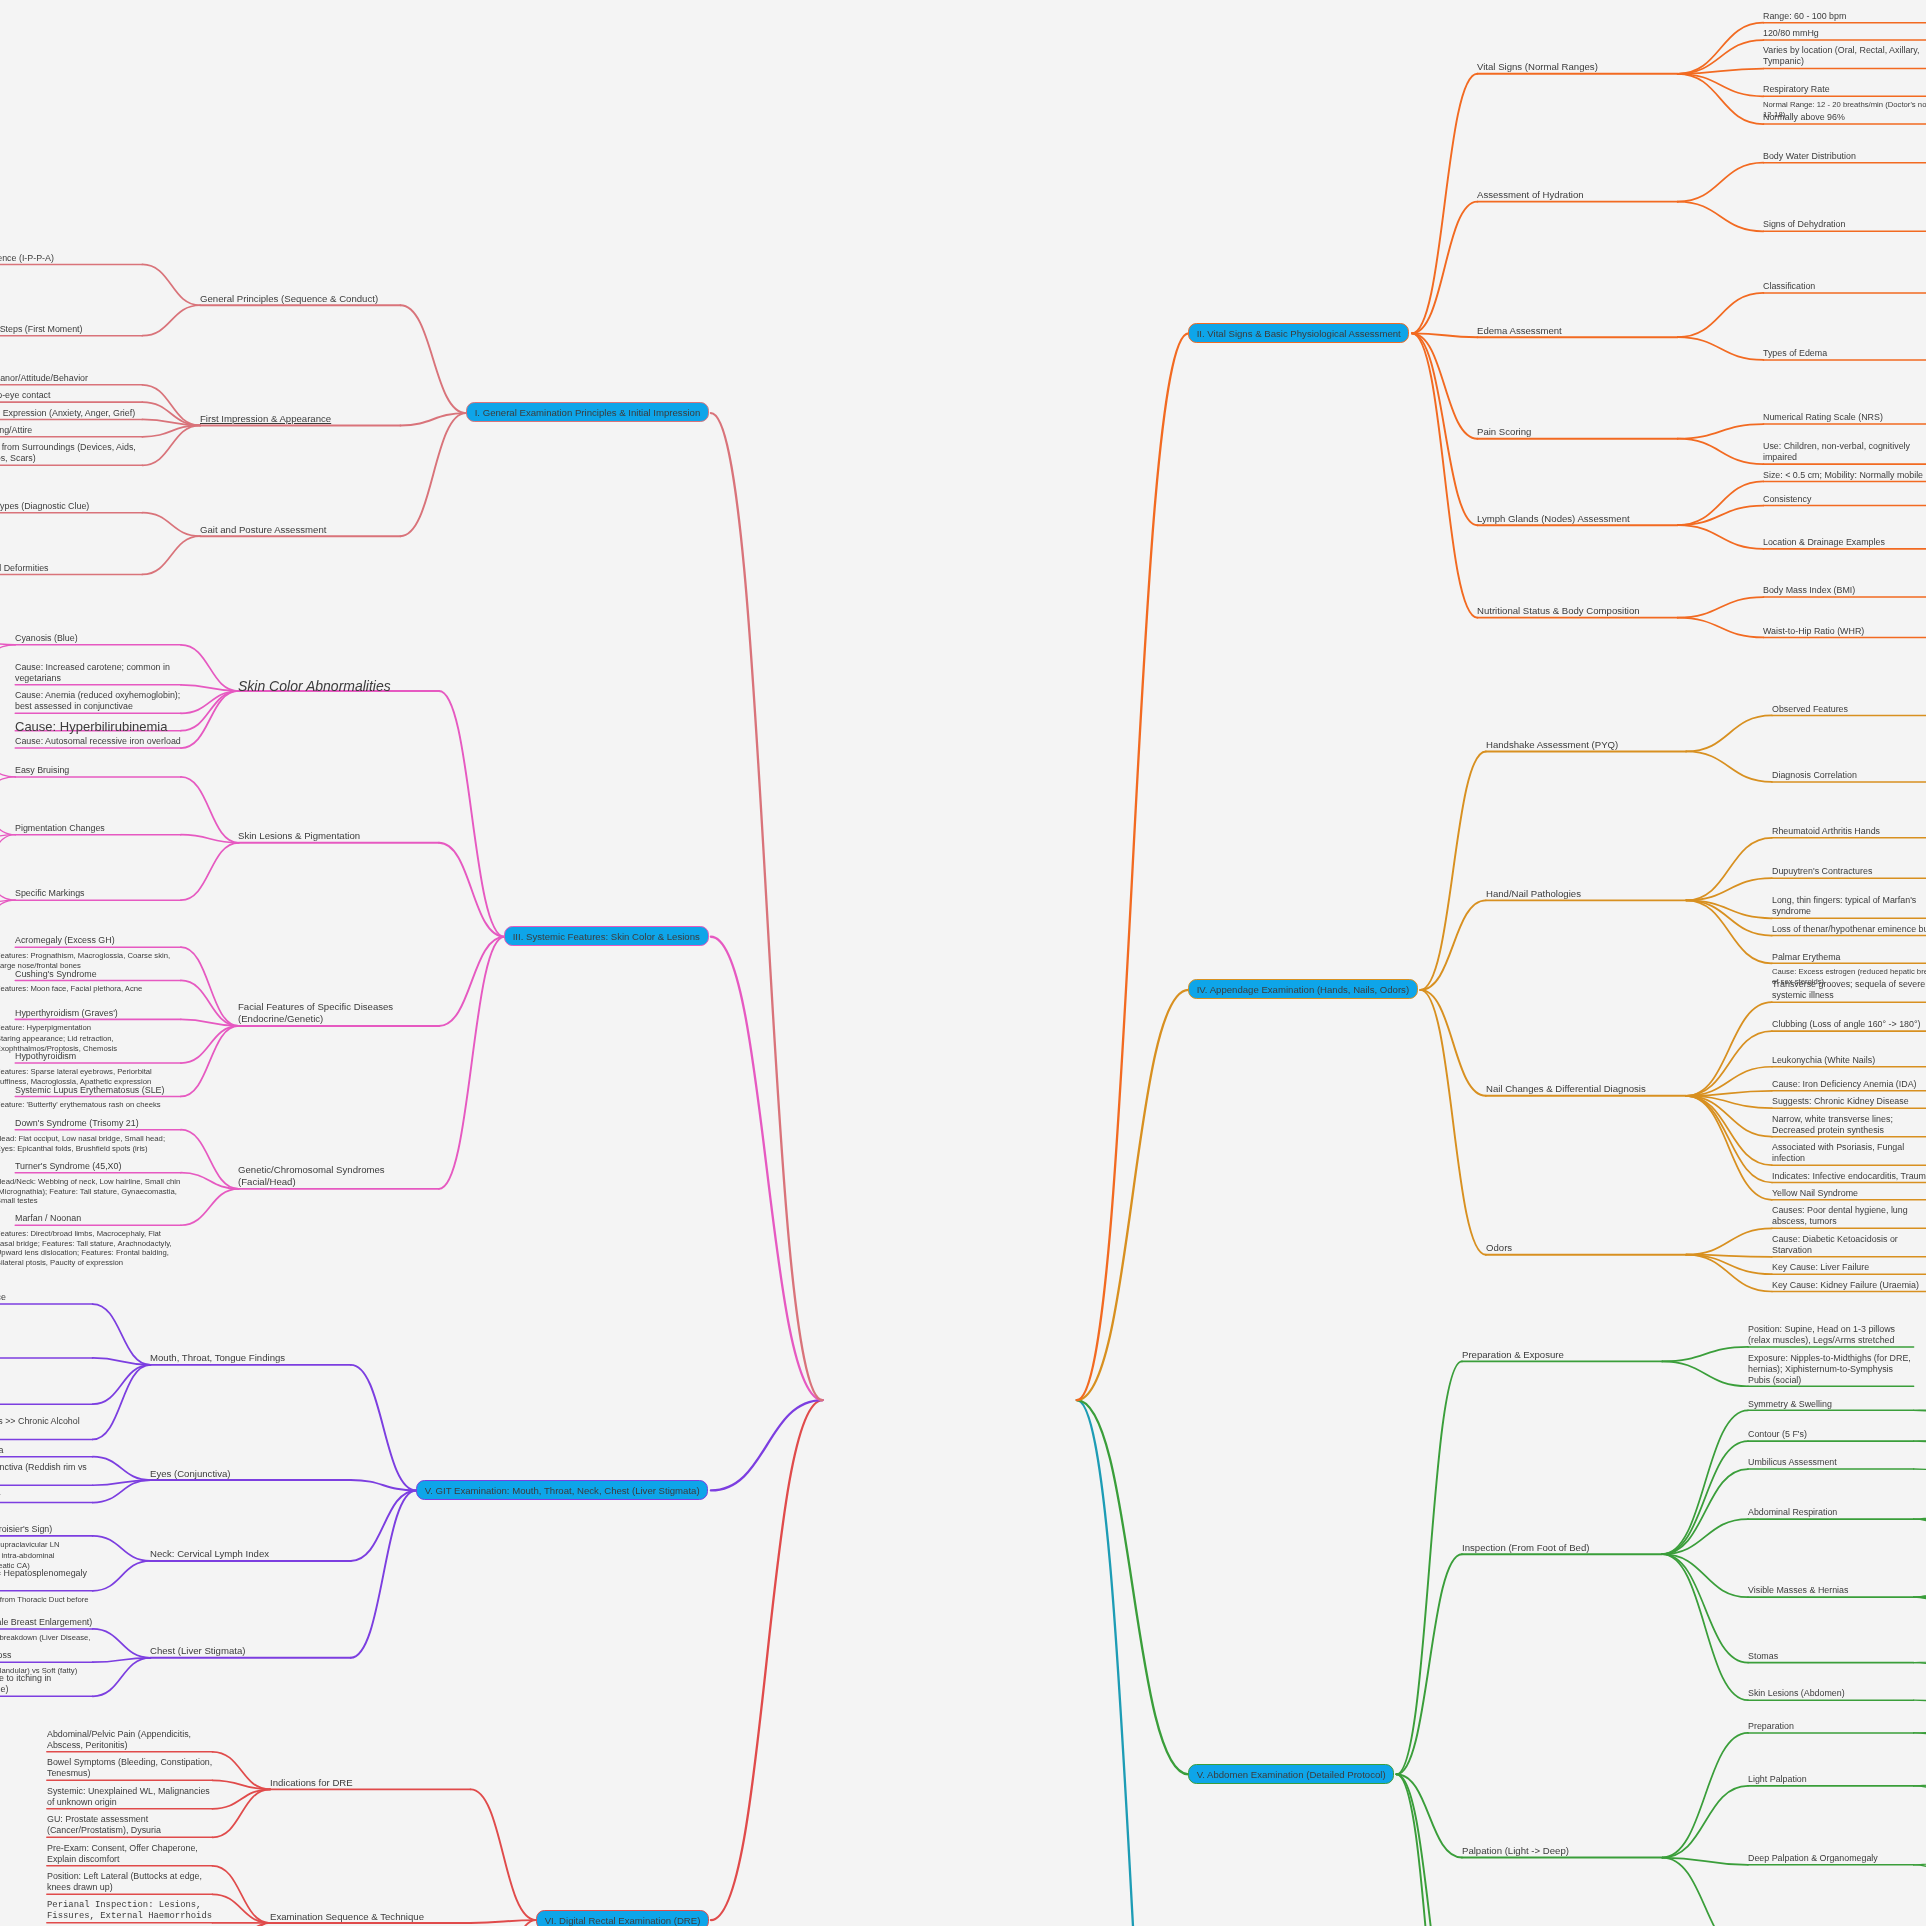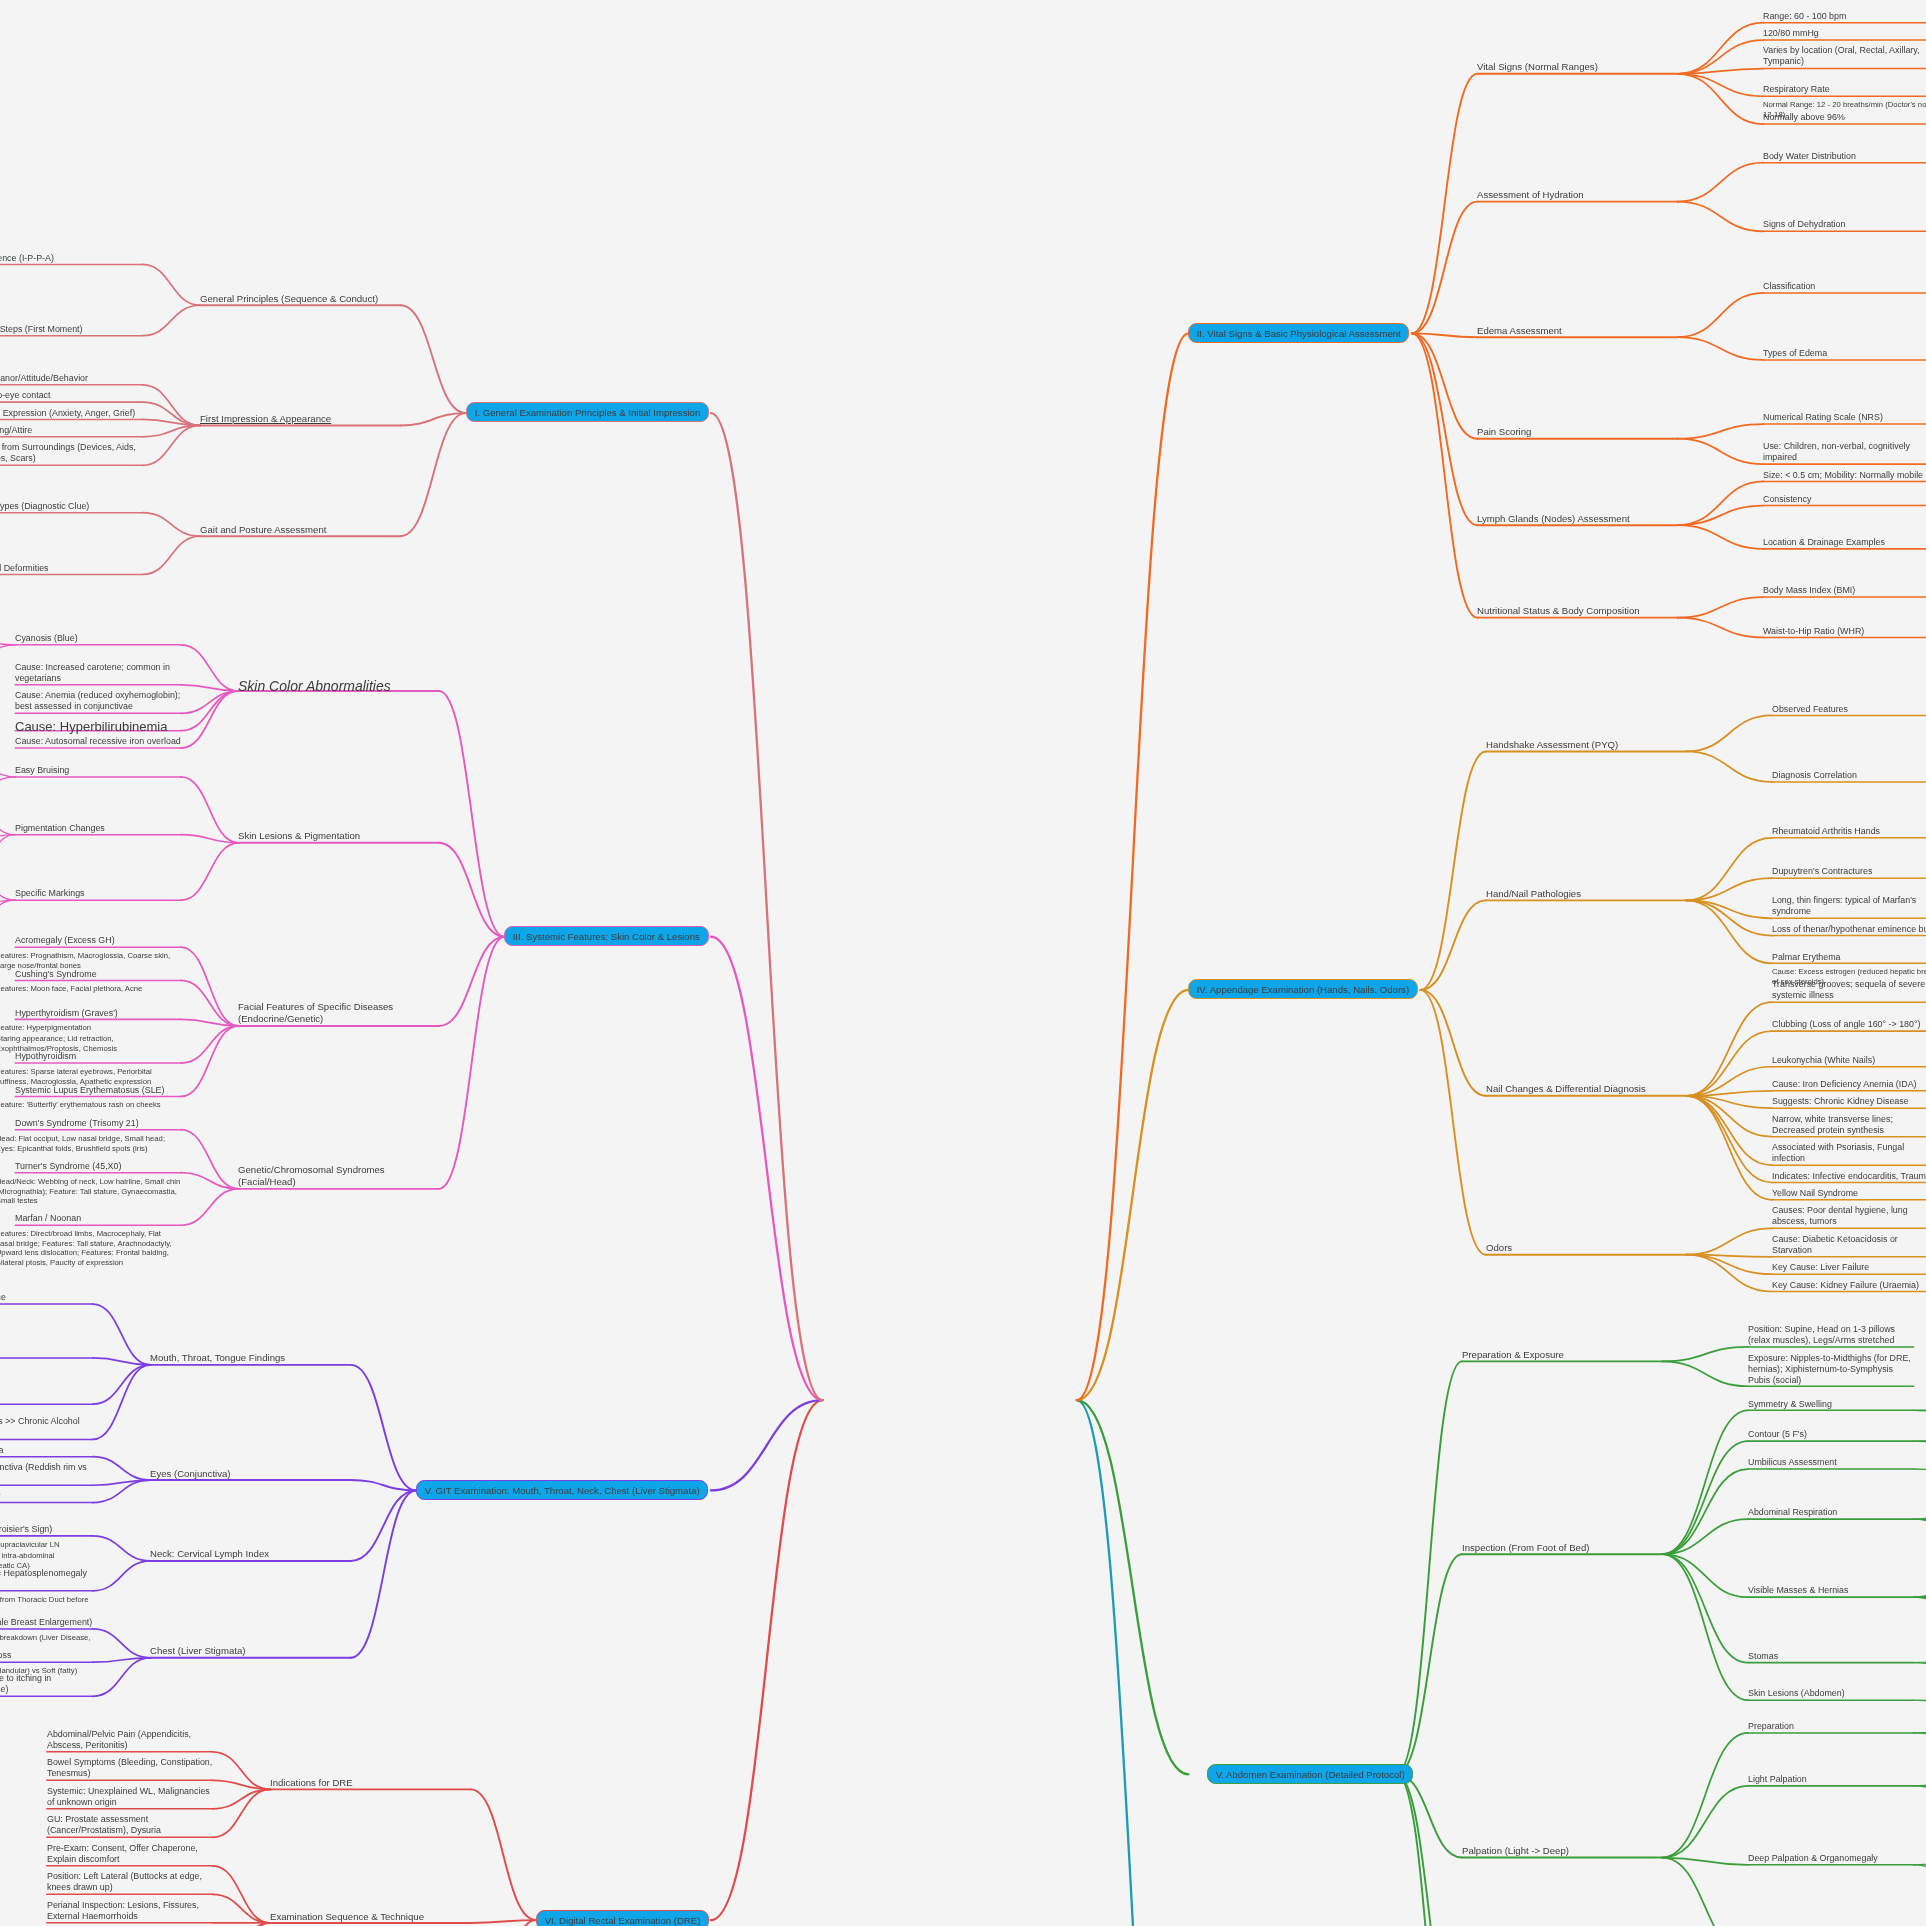--- a/index.html
+++ b/index.html
@@ -637,21 +637,21 @@
     <div class="node lvl2 wrap" style="width: 166px; font-size: 8.9px; left: 1772px; top: 1096px;">Suggests: Chronic Kidney Disease</div>
     <div class="node lvl2 wrap" style="width: 166px; font-size: 8.9px; left: 1772px; top: 1114px;">Narrow, white transverse lines; Decreased protein synthesis</div>
     <div class="node lvl2 wrap" style="width: 166px; font-size: 8.9px; left: 1772px; top: 1142px;">Associated with Psoriasis, Fungal infection</div>
     <div class="node lvl2 wrap" style="width: 166px; font-size: 8.9px; left: 1772px; top: 1171px;">Indicates: Infective endocarditis, Trauma</div>
     <div class="node lvl2 wrap" style="width: 166px; font-size: 8.9px; left: 1772px; top: 1188px;">Yellow Nail Syndrome</div>
     <div class="node lvl1 wrap" style="width: 200px; font-size: 9.6px; left: 1486px; top: 1242px;">Odors</div>
     <div class="node lvl2 wrap" style="width: 166px; font-size: 8.9px; left: 1772px; top: 1205px;">Causes: Poor dental hygiene, lung abscess, tumors</div>
     <div class="node lvl2 wrap" style="width: 166px; font-size: 8.9px; left: 1772px; top: 1234px;">Cause: Diabetic Ketoacidosis or Starvation</div>
     <div class="node lvl2 wrap" style="width: 166px; font-size: 8.9px; left: 1772px; top: 1262px;">Key Cause: Liver Failure</div>
     <div class="node lvl2 wrap" style="width: 166px; font-size: 8.9px; left: 1772px; top: 1280px;">Key Cause: Kidney Failure (Uraemia)</div>
-    <div class="cap" style="border-color: rgb(58, 158, 58); left: 1188px; top: 1764px; margin-left: 19px;">V. Abdomen Examination (Detailed Protocol)</div>
+    <div class="cap" style="border-color: rgb(58, 158, 58); left: 1188px; top: 1764px;">V. Abdomen Examination (Detailed Protocol)</div>
     <div class="node lvl1 wrap" style="width: 200px; font-size: 9.6px; left: 1462px; top: 1349px;">Preparation &amp; Exposure</div>
     <div class="node lvl2 wrap" style="width: 166px; font-size: 8.9px; left: 1748px; top: 1324px;">Position: Supine, Head on 1-3 pillows (relax muscles), Legs/Arms stretched</div>
     <div class="node lvl2 wrap" style="width: 166px; font-size: 8.9px; left: 1748px; top: 1353px;">Exposure: Nipples-to-Midthighs (for DRE, hernias); Xiphisternum-to-Symphysis Pubis (social)</div>
     <div class="node lvl1 wrap" style="width: 200px; font-size: 9.6px; left: 1462px; top: 1542px;">Inspection (From Foot of Bed)</div>
     <div class="node lvl2 wrap" style="width: 166px; font-size: 8.9px; left: 1748px; top: 1399px;">Symmetry &amp; Swelling</div>
     <div class="node lvl2 wrap" style="width: 166px; font-size: 8.9px; left: 1748px; top: 1429px;">Contour (5 F's)</div>
     <div class="node lvl2 wrap" style="width: 166px; font-size: 8.9px; left: 1748px; top: 1457px;">Umbilicus Assessment</div>
     <div class="node lvl2 wrap" style="width: 166px; font-size: 8.9px; left: 1748px; top: 1507px;">Abdominal Respiration</div>
     <div class="node lvl2 wrap" style="width: 166px; font-size: 8.9px; left: 1748px; top: 1585px;">Visible Masses &amp; Hernias</div>
     <div class="node lvl2 wrap" style="width: 166px; font-size: 8.9px; left: 1748px; top: 1651px;">Stomas</div>
@@ -727,15 +727,15 @@
     <div class="node lvl2 wrap" style="width: 166px; font-size: 8.9px; left: -73px; top: 1673px;">Scratch Marks (due to itching in obstructive jaundice)</div>
     <div class="cap" style="border-color: rgb(224, 75, 75); left: 536px; top: 1910px;">VI. Digital Rectal Examination (DRE)</div>
     <div class="node lvl1 wrap" style="width: 200px; font-size: 9.6px; left: 270px; top: 1777px;">Indications for DRE</div>
     <div class="node lvl2 wrap" style="width: 166px; font-size: 8.9px; left: 47px; top: 1729px;">Abdominal/Pelvic Pain (Appendicitis, Abscess, Peritonitis)</div>
     <div class="node lvl2 wrap" style="width: 166px; font-size: 8.9px; left: 47px; top: 1757px;">Bowel Symptoms (Bleeding, Constipation, Tenesmus)</div>
     <div class="node lvl2 wrap" style="width: 166px; font-size: 8.9px; left: 47px; top: 1786px;">Systemic: Unexplained WL, Malignancies of unknown origin</div>
     <div class="node lvl2 wrap" style="width: 166px; font-size: 8.9px; left: 47px; top: 1814px;">GU: Prostate assessment (Cancer/Prostatism), Dysuria</div>
     <div class="node lvl1 wrap" style="width: 200px; font-size: 9.6px; left: 270px; top: 1911px;">Examination Sequence &amp; Technique</div>
     <div class="node lvl2 wrap" style="width: 166px; font-size: 8.9px; left: 47px; top: 1843px;">Pre-Exam: Consent, Offer Chaperone, Explain discomfort</div>
     <div class="node lvl2 wrap" style="width: 166px; font-size: 8.9px; left: 47px; top: 1871px;">Position: Left Lateral (Buttocks at edge, knees drawn up)</div>
-    <div class="node lvl2 wrap" style="width: 166px; font-size: 8.9px; left: 47px; top: 1900px;">Perianal Inspection: Lesions, Fissures, External Haemorrhoids</div>
+    <div class="node lvl2 wrap" style="width: 166px; font-size: 8.9px; left: 47px; top: 1900px; font-family: Liberation Mono, monospace;">Perianal Inspection: Lesions, Fissures, External Haemorrhoids</div>
   </div>
 
 
 </body></html>

